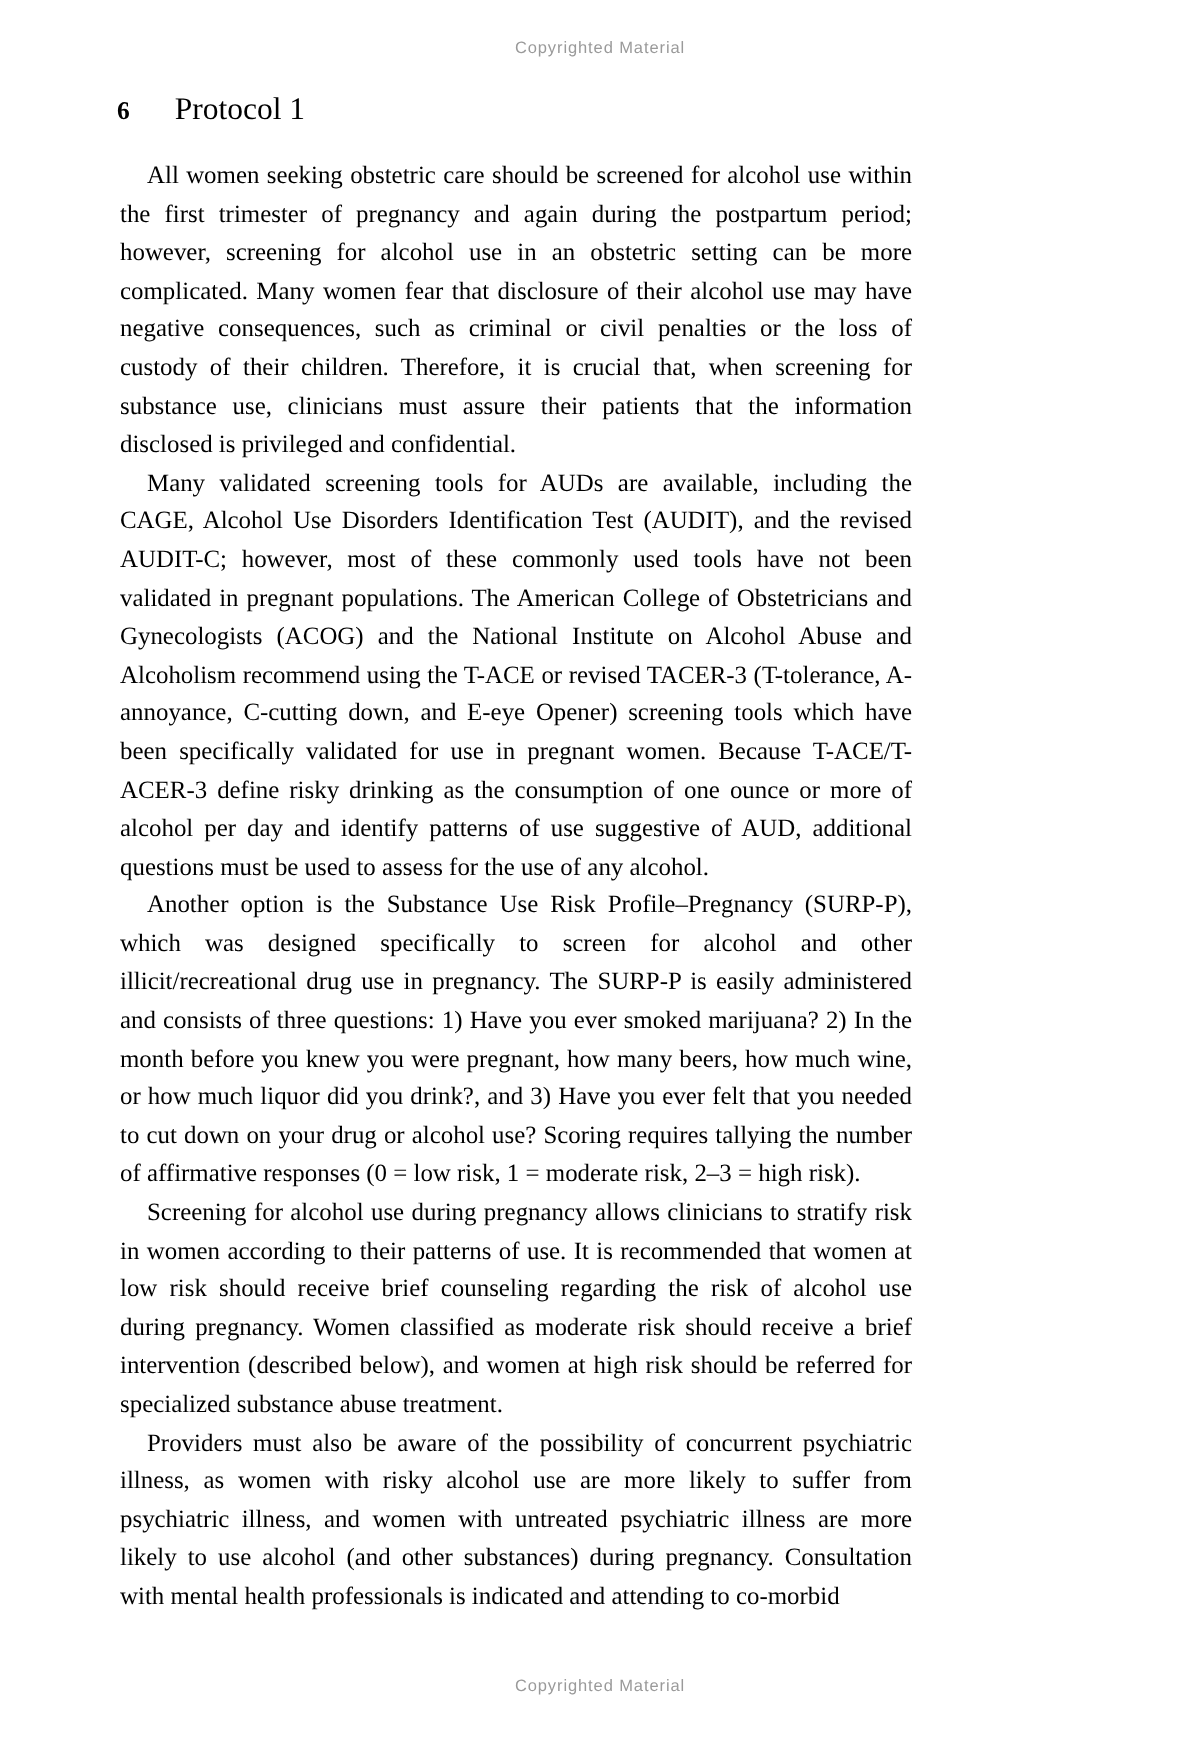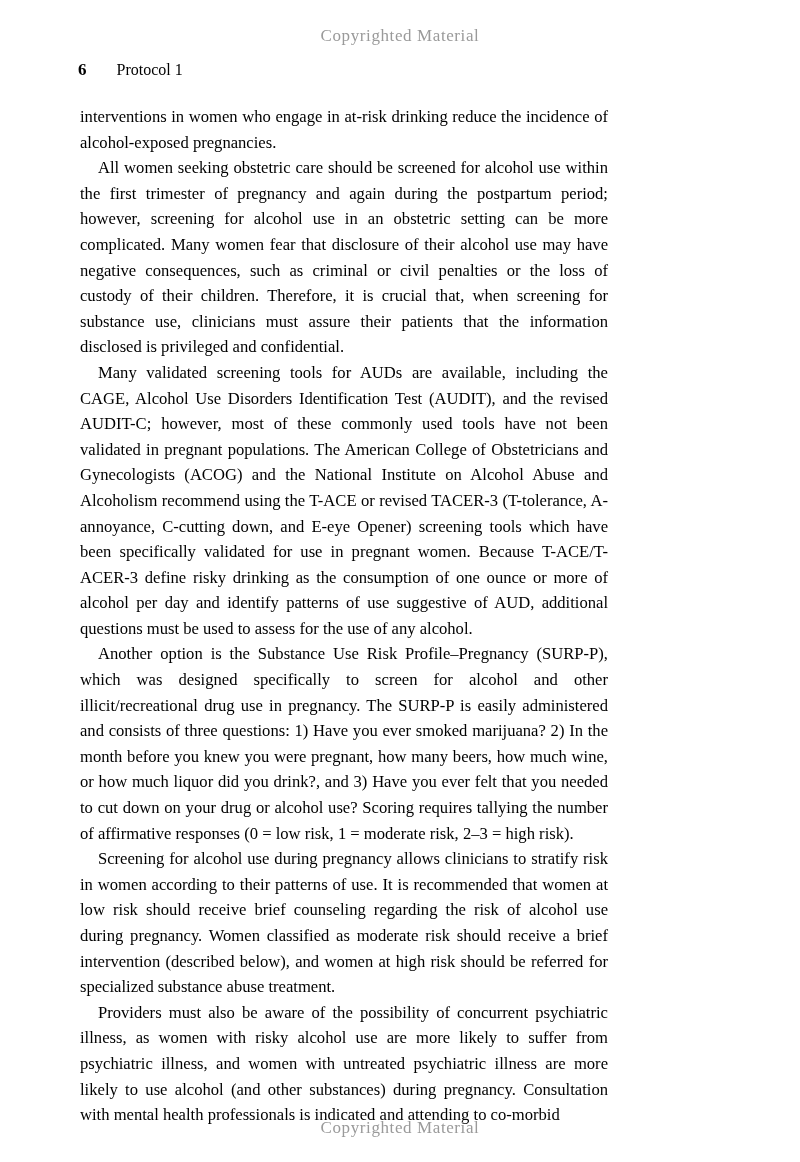--- a/index.html
+++ b/index.html
@@ -19,22 +19,22 @@
     position: relative;
     width: 800px;
     height: 1162px;
     box-sizing: border-box;
   }
   .watermark {
     position: absolute;
     left: 0;
     width: 100%;
     text-align: center;
-    font-family: Liberation Serif, serif;
-    font-size: 17px;
+    font-family: Liberation Sans, sans-serif;
+    font-size: 11px;
     letter-spacing: 0.6px;
     color: #9a9a9a;
   }
   .watermark-top { top: 26px; }
   .watermark-bottom { top: 1118px; }
 
   .running-head {
     position: absolute;
     top: 60px;
     left: 78px;
@@ -42,21 +42,21 @@
     display: flex;
     align-items: baseline;
     font-size: 17px;
   }
   .folio {
     font-weight: bold;
     font-size: 17px;
     margin-right: 30px;
   }
   .running-title {
-    font-size: 16px;
+    font-size: 21px;
   }
 
   .body-text {
     position: absolute;
     top: 104px;
     left: 80px;
     width: 528px;
     font-size: 16.6px;
     line-height: 25.6px;
     text-align: justify;
@@ -78,21 +78,20 @@
 <div class="page">
 
   <div class="watermark watermark-top">Copyrighted Material</div>
 
   <div class="running-head">
     <span class="folio">6</span>
     <span class="running-title">Protocol 1</span>
   </div>
 
   <div class="body-text">
-    <p>interventions in women who engage in at-risk drinking reduce the incidence of alcohol-exposed pregnancies.</p>
     <p class="indent">All women seeking obstetric care should be screened for alcohol use within the first trimester of pregnancy and again during the postpartum period; however, screening for alcohol use in an obstetric setting can be more complicated. Many women fear that disclosure of their alcohol use may have negative consequences, such as criminal or civil penalties or the loss of custody of their children. Therefore, it is crucial that, when screening for substance use, clinicians must assure their patients that the information disclosed is privileged and confidential.</p>
     <p class="indent">Many validated screening tools for AUDs are available, including the CAGE, Alcohol Use Disorders Identification Test (AUDIT), and the revised AUDIT-C; however, most of these commonly used tools have not been validated in pregnant populations. The American College of Obstetricians and Gynecologists (ACOG) and the National Institute on Alcohol Abuse and Alcoholism recommend using the T-ACE or revised TACER-3 (T-tolerance, A-annoyance, C-cutting down, and E-eye Opener) screening tools which have been specifically validated for use in pregnant women. Because T-ACE/T-ACER-3 define risky drinking as the consumption of one ounce or more of alcohol per day and identify patterns of use suggestive of AUD, additional questions must be used to assess for the use of any alcohol.</p>
     <p class="indent">Another option is the Substance Use Risk Profile–Pregnancy (SURP-P), which was designed specifically to screen for alcohol and other illicit/recreational drug use in pregnancy. The SURP-P is easily administered and consists of three questions: 1) Have you ever smoked marijuana? 2) In the month before you knew you were pregnant, how many beers, how much wine, or how much liquor did you drink?, and 3) Have you ever felt that you needed to cut down on your drug or alcohol use? Scoring requires tallying the number of affirmative responses (0 = low risk, 1 = moderate risk, 2–3 = high risk).</p>
     <p class="indent">Screening for alcohol use during pregnancy allows clinicians to stratify risk in women according to their patterns of use. It is recommended that women at low risk should receive brief counseling regarding the risk of alcohol use during pregnancy. Women classified as moderate risk should receive a brief intervention (described below), and women at high risk should be referred for specialized substance abuse treatment.</p>
     <p class="indent">Providers must also be aware of the possibility of concurrent psychiatric illness, as women with risky alcohol use are more likely to suffer from psychiatric illness, and women with untreated psychiatric illness are more likely to use alcohol (and other substances) during pregnancy. Consultation with mental health professionals is indicated and attending to co-morbid</p>
   </div>
 
   <div class="watermark watermark-bottom">Copyrighted Material</div>
 
 </div>

